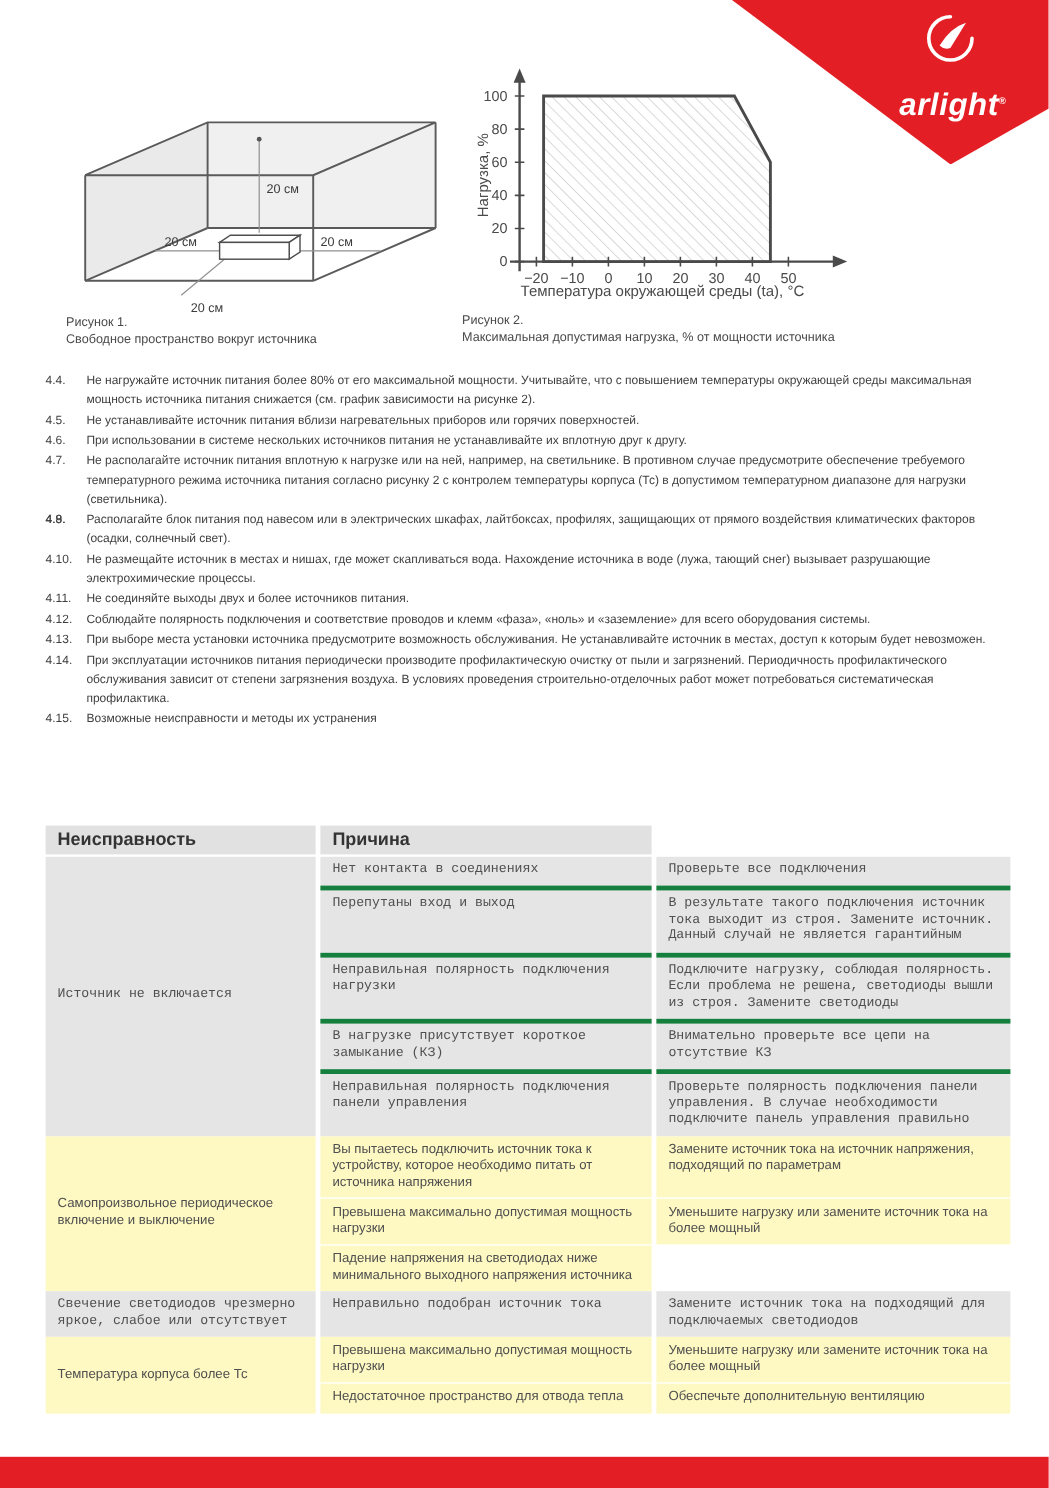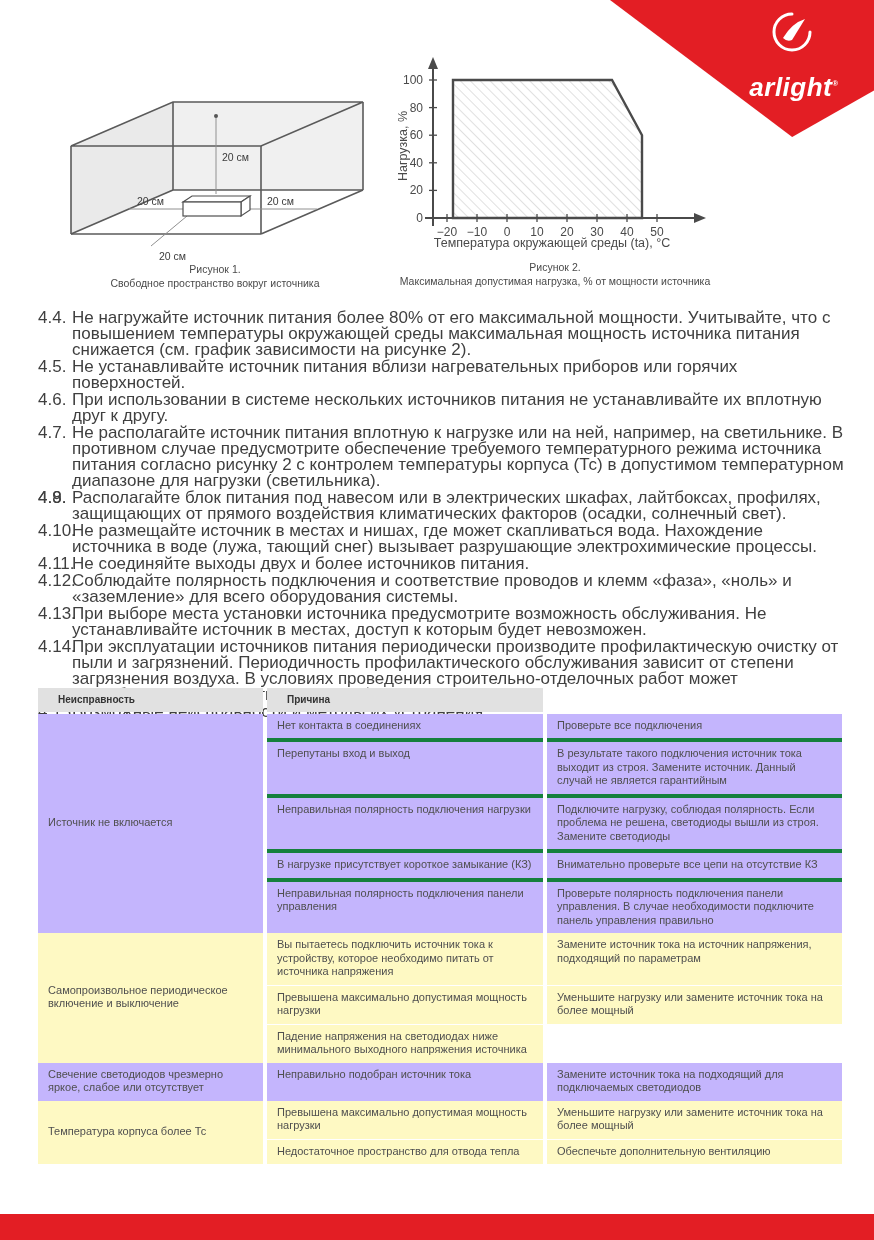--- a/index.html
+++ b/index.html
@@ -9,38 +9,38 @@
   
   .banner{position:absolute;left:610px;top:0;width:264px;height:137px;
           clip-path:polygon(0 0,100% 0,100% 66%,69% 100%);}
   .banner .logo-text{position:absolute;left:104px;top:56px;width:160px;text-align:center;
           color:#fff;font-size:26px;font-weight:bold;font-style:italic;letter-spacing:.5px;margin-top:16px;}
   .banner .reg{font-size:8px;font-style:normal;vertical-align:super;}
   .banner svg{position:absolute;left:160px;top:10px;}
 
   
   .fig{position:absolute;}
-  .caption{position:absolute;text-align:center;font-size:10.5px;line-height:14px;color:#4a4a4a;}
+  .caption{position:absolute;font-size:10.5px;line-height:14px;color:#4a4a4a;}
   .tick{font-size:12px;fill:#4a4a4a;}
   .axis-label{font-size:12.5px;fill:#4a4a4a;}
   .dim-label{font-size:10.5px;fill:#3c3c3c;}
 
   
-  .instructions{position:absolute;left:38px;top:310px;width:806px;font-size:17px;line-height:16px;color:#3f3f3f;}
+  .instructions{position:absolute;left:38px;top:310px;width:806px;font-size:10px;line-height:16px;color:#3f3f3f;}
   .li{position:relative;padding-left:34px;margin-bottom:1px;}
   .li .num{position:absolute;left:0;top:0;}
 
   
   .ttable{position:absolute;left:38px;top:688px;width:804px;font-size:11px;line-height:13.5px;color:#4f4f4f;}
   .tg{display:grid;grid-template-columns:225px 276px 295px;column-gap:4px;}
   .thead{margin-bottom:2px;}
-  .th{background:#e1e1e1;font-weight:bold;font-size:10px;color:#333;padding:5px 20px;}
+  .th{background:#e1e1e1;font-weight:bold;font-size:15px;color:#333;padding:5px 10px;}
   .cell{padding:5px 10px 6px;}
   .fault{grid-column:1;display:flex;align-items:center;}
-  .g-white .cell{background:#c4b5fd;}
+  .g-white .cell{background:#e5e5e5;font-family:Liberation Mono, monospace;}
   .g-gray  .cell{background:#fef9c3;}
   .g-white .sep{border-top:4px solid #15803d;}
   .g-gray  .sep{border-top:1px solid #fff;}
 
   
   .footer-bar{position:absolute;left:0;bottom:0;width:874px;height:26px;}
 </style>
 </head>
 <body>
 

